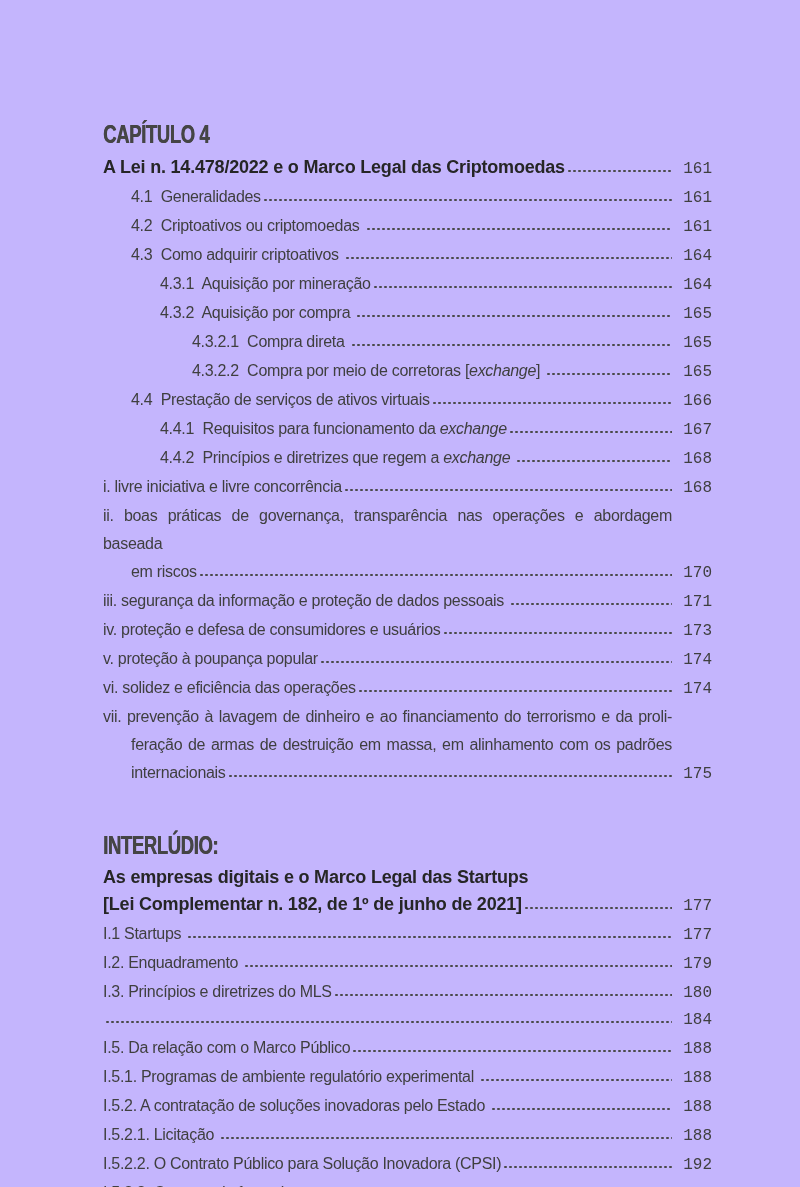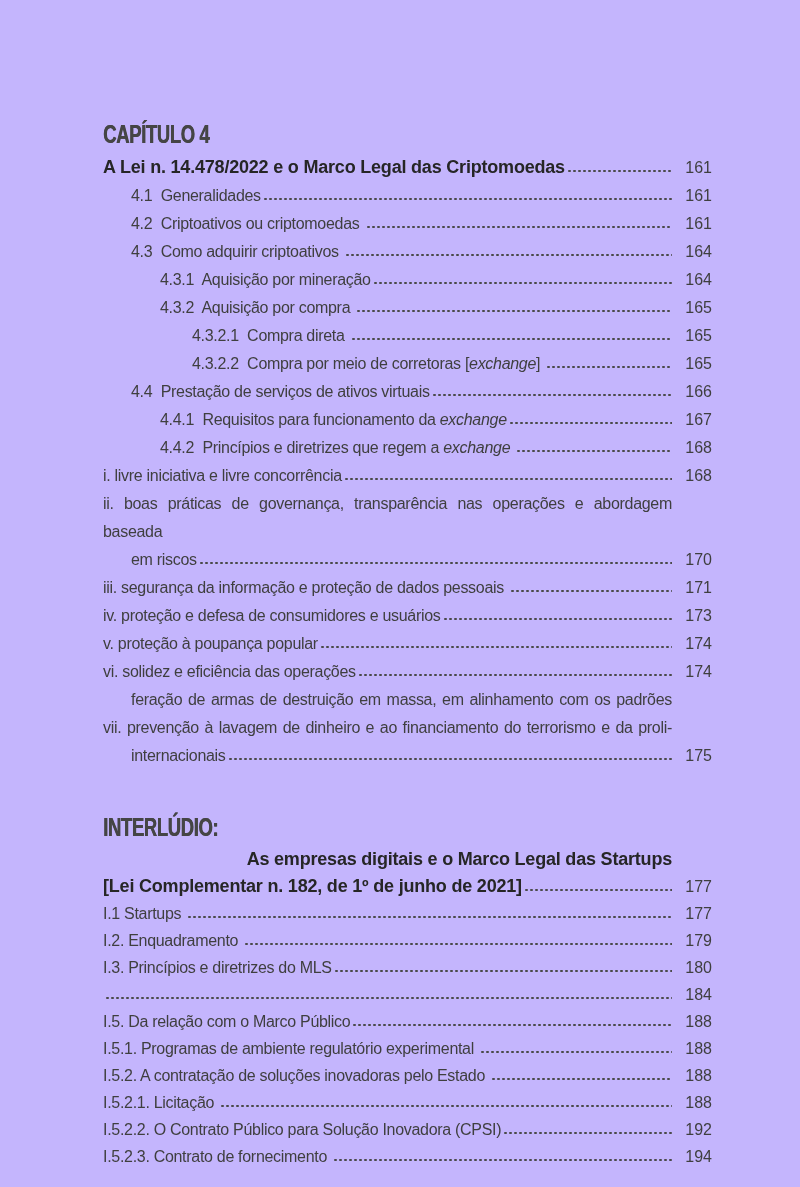--- a/index.html
+++ b/index.html
@@ -34,21 +34,20 @@
     white-space: nowrap;
   }
   .sec1 { margin-top: 44px; }
 
   .rows { color: #3f3f3f; }
   .row {
     display: flex;
     align-items: baseline;
     font-size: 16px;
     letter-spacing: -0.3px;
-    justify-content: flex-end;
   }
   .sec0 .row { line-height: 28px; }
   .sec1 .row { line-height: 27px; }
 
   .row .txt { white-space: pre-wrap; }
   .row.lv1 { padding-left: 28px; }
   .row.lv2 { padding-left: 57px; }
   .row.lv3 { padding-left: 89px; }
 
   .row .dots {
@@ -61,20 +60,21 @@
     background-repeat: repeat-x;
     background-position: left bottom;
   }
 
   .row .page-num {
     flex: 0 0 40px;
     text-align: right;
     font-weight: 400;
     letter-spacing: 0;
     color: #3f3f3f;
+    font-family: Liberation Mono, monospace;
   }
 
   .row.bold .txt {
     font-weight: 700;
     font-size: 18px;
     letter-spacing: -0.2px;
     color: #262626;
   }
   .row.just .txt {
     flex: 1 1 auto;
@@ -175,27 +175,27 @@
           <div class="row lv0">
     <span class="txt"><span>v. proteção à poupança popular</span></span>
     <span class="dots"></span>
     <span class="page-num">174</span>
   </div>
           <div class="row lv0">
     <span class="txt"><span>vi. solidez e eficiência das operações</span></span>
     <span class="dots"></span>
     <span class="page-num">174</span>
   </div>
+          <div class="row lv0 just">
+    <span class="txt"><span>vii. prevenção à lavagem de dinheiro e ao financiamento do terrorismo e da proli-</span></span>
+
+    <span class="page-num"></span>
+  </div>
           <div class="row lv1 just">
     <span class="txt"><span>feração de armas de destruição em massa, em alinhamento com os padrões</span></span>
-
-    <span class="page-num"></span>
-  </div>
-          <div class="row lv0 just">
-    <span class="txt"><span>vii. prevenção à lavagem de dinheiro e ao financiamento do terrorismo e da proli-</span></span>
 
     <span class="page-num"></span>
   </div>
           <div class="row lv1">
     <span class="txt"><span>internacionais</span></span>
     <span class="dots"></span>
     <span class="page-num">175</span>
   </div>
         </div>
     </section>

